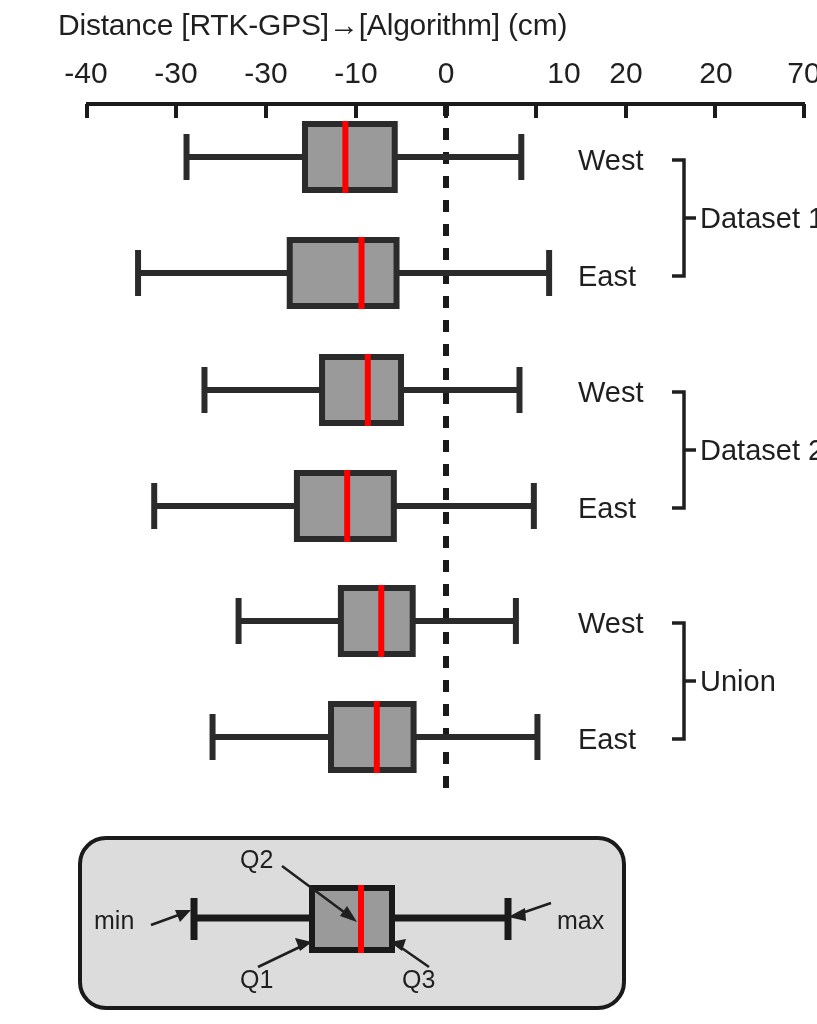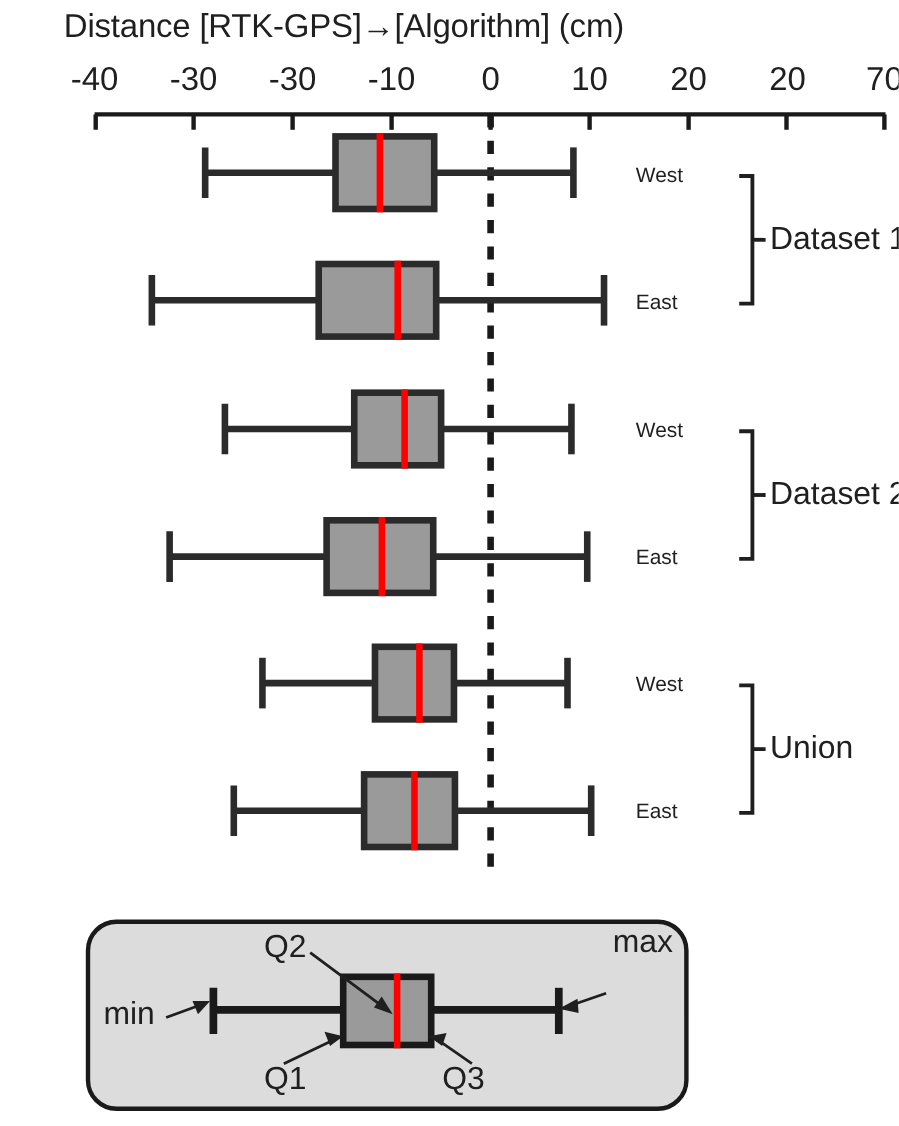--- a/index.html
+++ b/index.html
@@ -16,41 +16,41 @@
   .tick-label{
     position:absolute;top:56px;
     font-size:30px;text-align:right;transform:translateX(-50%);
     white-space:nowrap;
   }
   .group-label{
     position:absolute;font-size:29px;white-space:nowrap;
     transform:translateY(-50%);
   }
   .side-label{
-    position:absolute;font-size:19px;white-space:nowrap;
+    position:absolute;font-size:29px;white-space:nowrap;
     transform:translateY(-50%);
   }
   .legend-text{
-    position:absolute;font-size:29px;white-space:nowrap;
+    position:absolute;font-size:25px;white-space:nowrap;
   }
   svg{position:absolute;left:0;top:0;}
 </style>
 </head>
 <body>
 
 <div id="root">
 
   <div class="axis-title">Distance [RTK-GPS]→[Algorithm] (cm)</div>
 
   <div class="tick-label" style="left:42px">-40</div>
   <div class="tick-label" style="left:132px">-30</div>
   <div class="tick-label" style="left:222px">-30</div>
   <div class="tick-label" style="left:312px">-10</div>
   <div class="tick-label" style="left:402px">0</div>
-  <div class="tick-label" style="left:492px">10</div>
+  <div class="tick-label" style="left:520px">10</div>
   <div class="tick-label" style="left:582px">20</div>
   <div class="tick-label" style="left:672px">20</div>
   <div class="tick-label" style="left:760px">70</div>
 
   <svg width="817" height="1024">
     <g id="axis-layer">
       <line x1="42" y1="104" x2="761" y2="104" stroke="#1a1a1a" stroke-width="4"></line>
       <line x1="43" y1="104" x2="43" y2="118" stroke="#1a1a1a" stroke-width="4"></line>
       <line x1="132" y1="104" x2="132" y2="118" stroke="#1a1a1a" stroke-width="4"></line>
       <line x1="222" y1="104" x2="222" y2="118" stroke="#1a1a1a" stroke-width="4"></line>
@@ -150,18 +150,18 @@
   <div class="side-label" style="left:534px;top:392px">West</div>
   <div class="side-label" style="left:534px;top:508px">East</div>
   <div class="side-label" style="left:534px;top:623px">West</div>
   <div class="side-label" style="left:534px;top:739px">East</div>
 
   <div class="group-label" style="left:656px;top:218px">Dataset 1</div>
   <div class="group-label" style="left:656px;top:450px">Dataset 2</div>
   <div class="group-label" style="left:656px;top:681px">Union</div>
 
   <div class="legend-text" style="left:50px;top:906px">min</div>
-  <div class="legend-text" style="left:513px;top:840px">max</div>
+  <div class="legend-text" style="left:513px;top:906px">max</div>
   <div class="legend-text" style="left:196px;top:845px">Q2</div>
   <div class="legend-text" style="left:196px;top:965px">Q1</div>
   <div class="legend-text" style="left:358px;top:965px">Q3</div>
 
 </div>
 
 </body></html>

